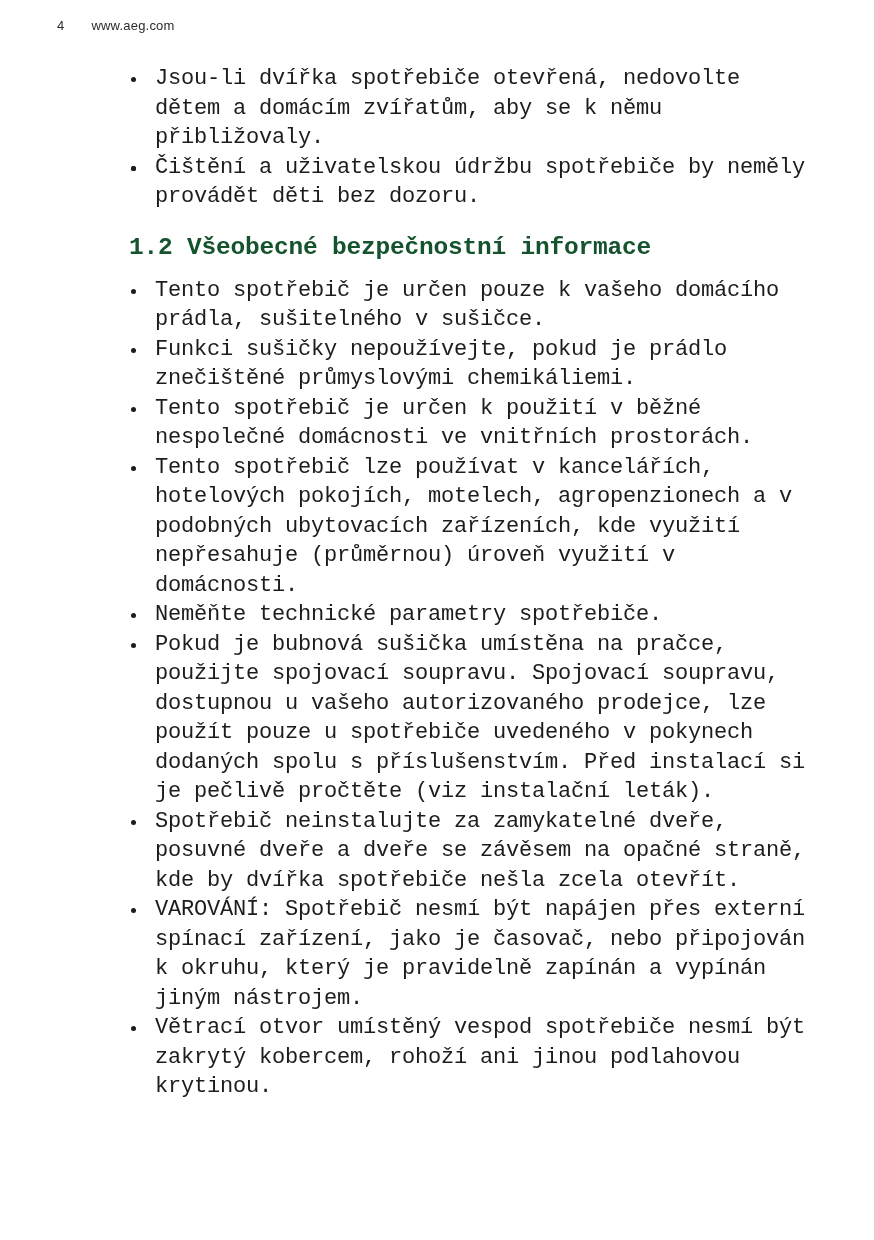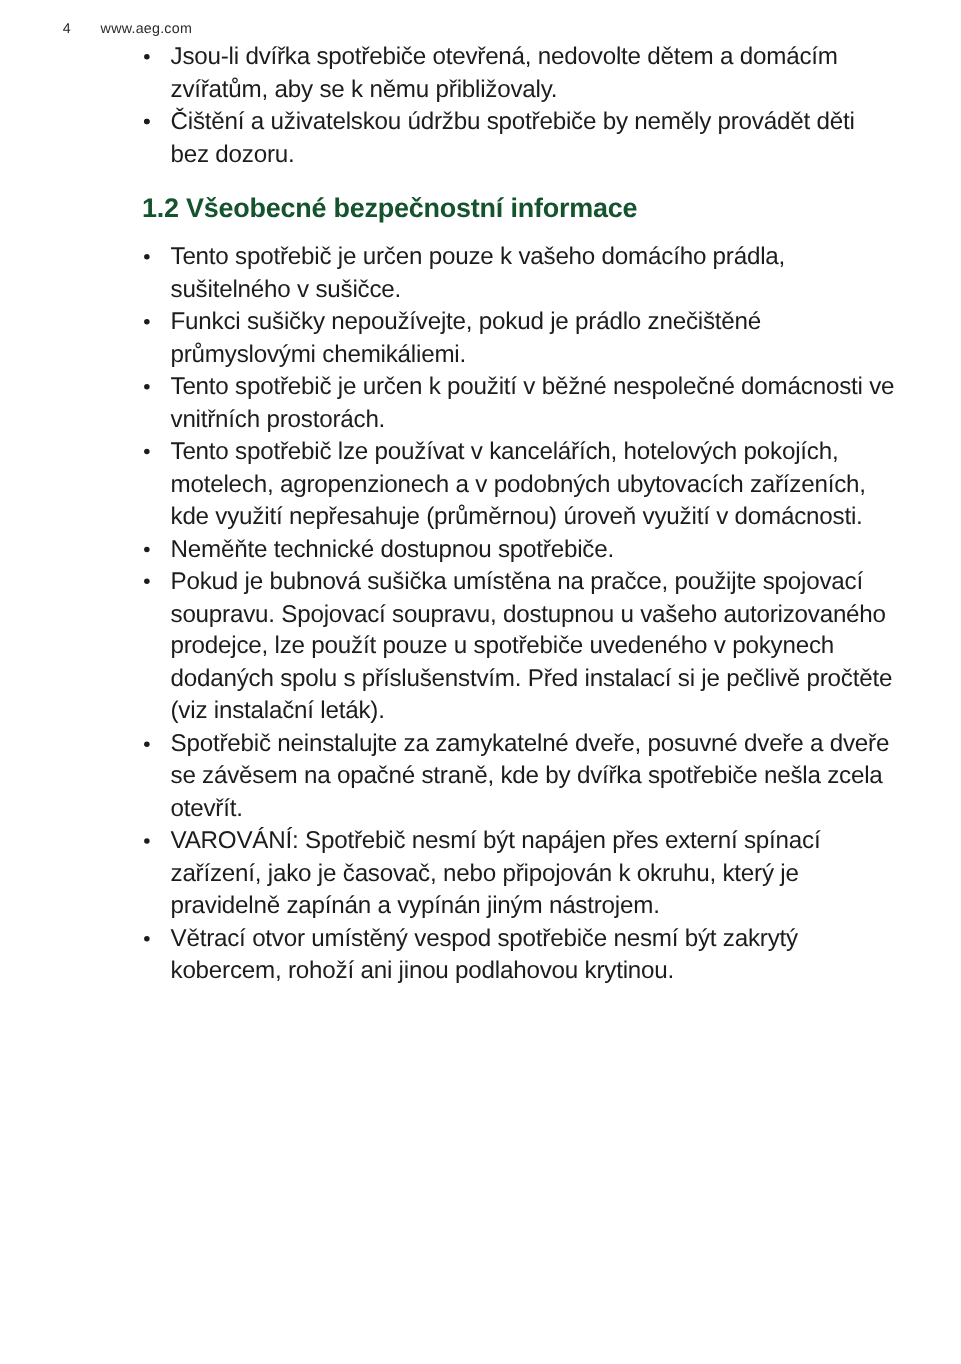--- a/index.html
+++ b/index.html
@@ -20,23 +20,24 @@
     top: 18px;
     left: 57px;
     font-size: 13px;
     color: #2b2b2b;
     display: flex;
     gap: 27px;
     letter-spacing: 0.2px;
   }
   .content {
     position: absolute;
-    top: 36px;
+    top: 64px;
     left: 129px;
     width: 684px;
+    font-family: Liberation Mono, monospace;
   }
   ul.bullet-list {
     list-style: none;
     margin: 0;
     padding: 0;
   }
   ul.bullet-list li {
     position: relative;
     padding-left: 26px;
     font-size: 22px;
@@ -106,21 +107,21 @@
     <span class="li-text">Tento spotřebič je určen k použití v běžné nespolečné domácnosti ve vnitřních prostorách.</span>
   </li>
 
   <li>
     <span class="bullet"></span>
     <span class="li-text">Tento spotřebič lze používat v kancelářích, hotelových pokojích, motelech, agropenzionech a v podobných ubytovacích zařízeních, kde využití nepřesahuje (průměrnou) úroveň využití v domácnosti.</span>
   </li>
 
   <li>
     <span class="bullet"></span>
-    <span class="li-text">Neměňte technické dostupnou spotřebiče.</span>
+    <span class="li-text">Neměňte technické parametry spotřebiče.</span>
   </li>
 
   <li>
     <span class="bullet"></span>
     <span class="li-text">Pokud je bubnová sušička umístěna na pračce, použijte spojovací soupravu. Spojovací soupravu, dostupnou u vašeho autorizovaného prodejce, lze použít pouze u spotřebiče uvedeného v pokynech dodaných spolu s příslušenstvím. Před instalací si je pečlivě pročtěte (viz instalační leták).</span>
   </li>
 
 
   <li>
     <span class="bullet"></span>

